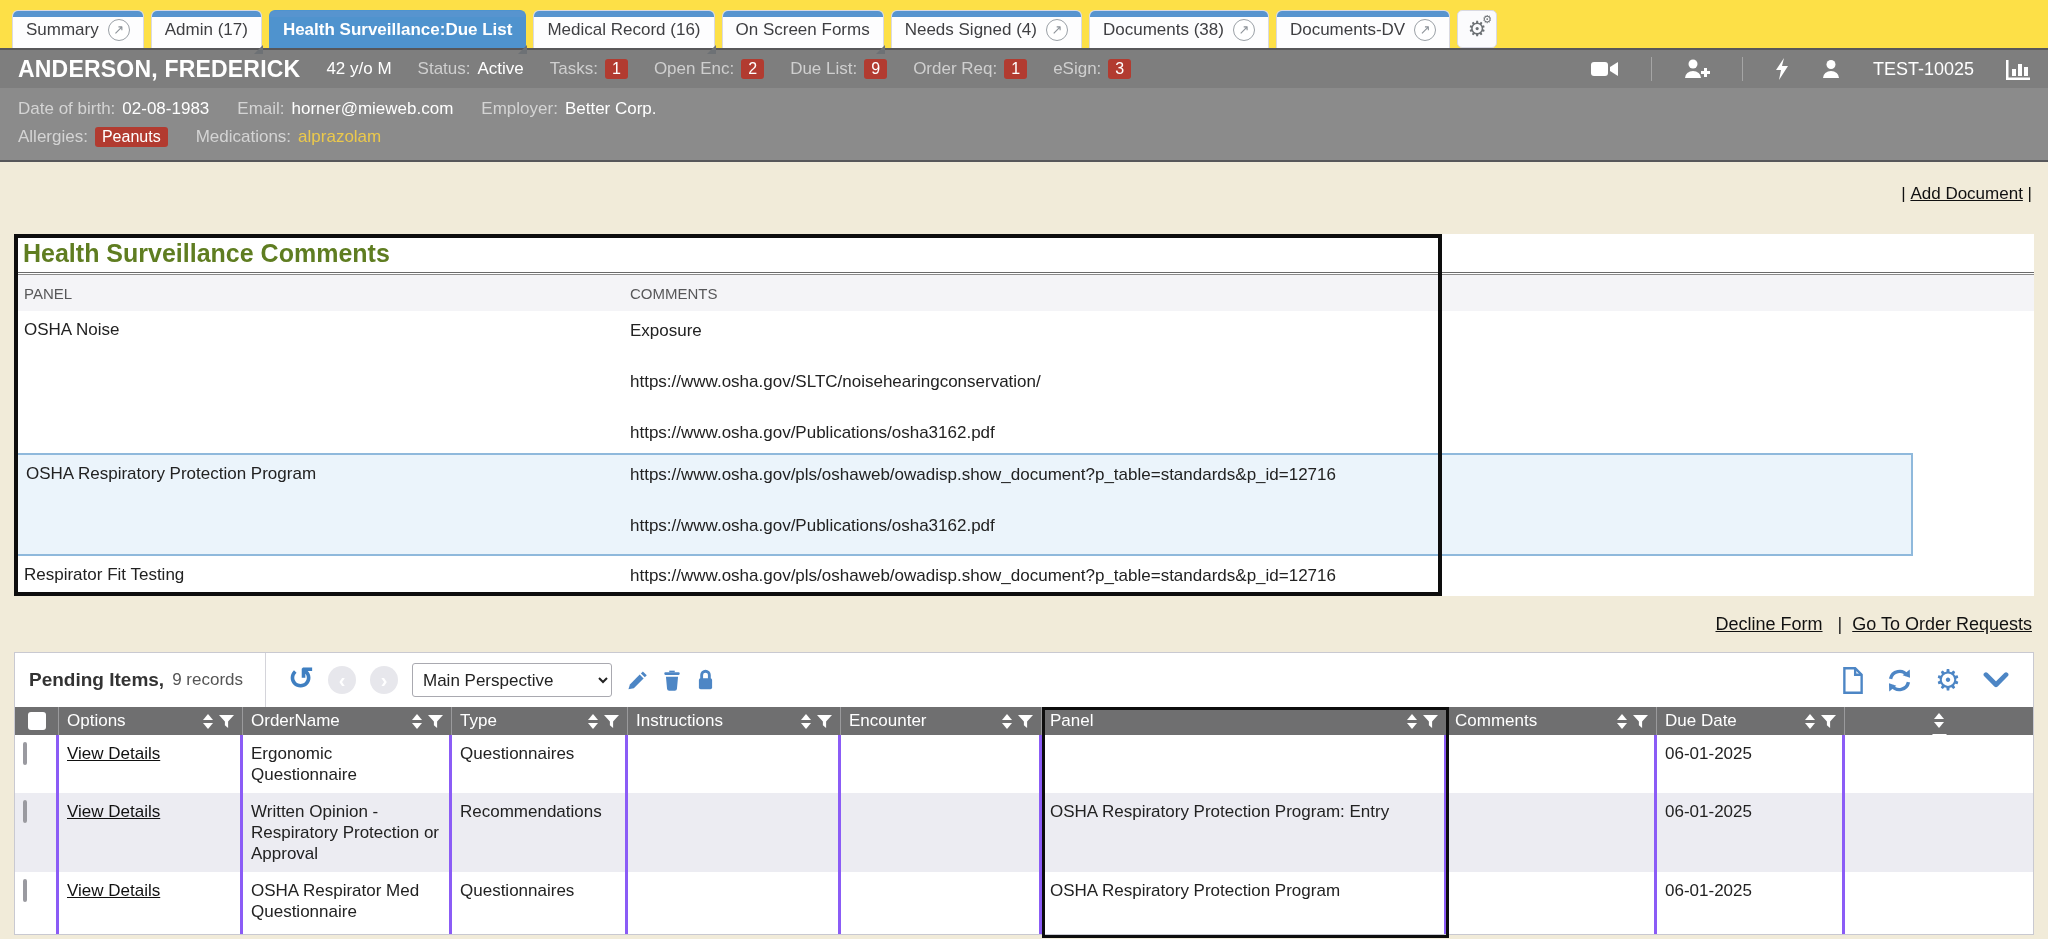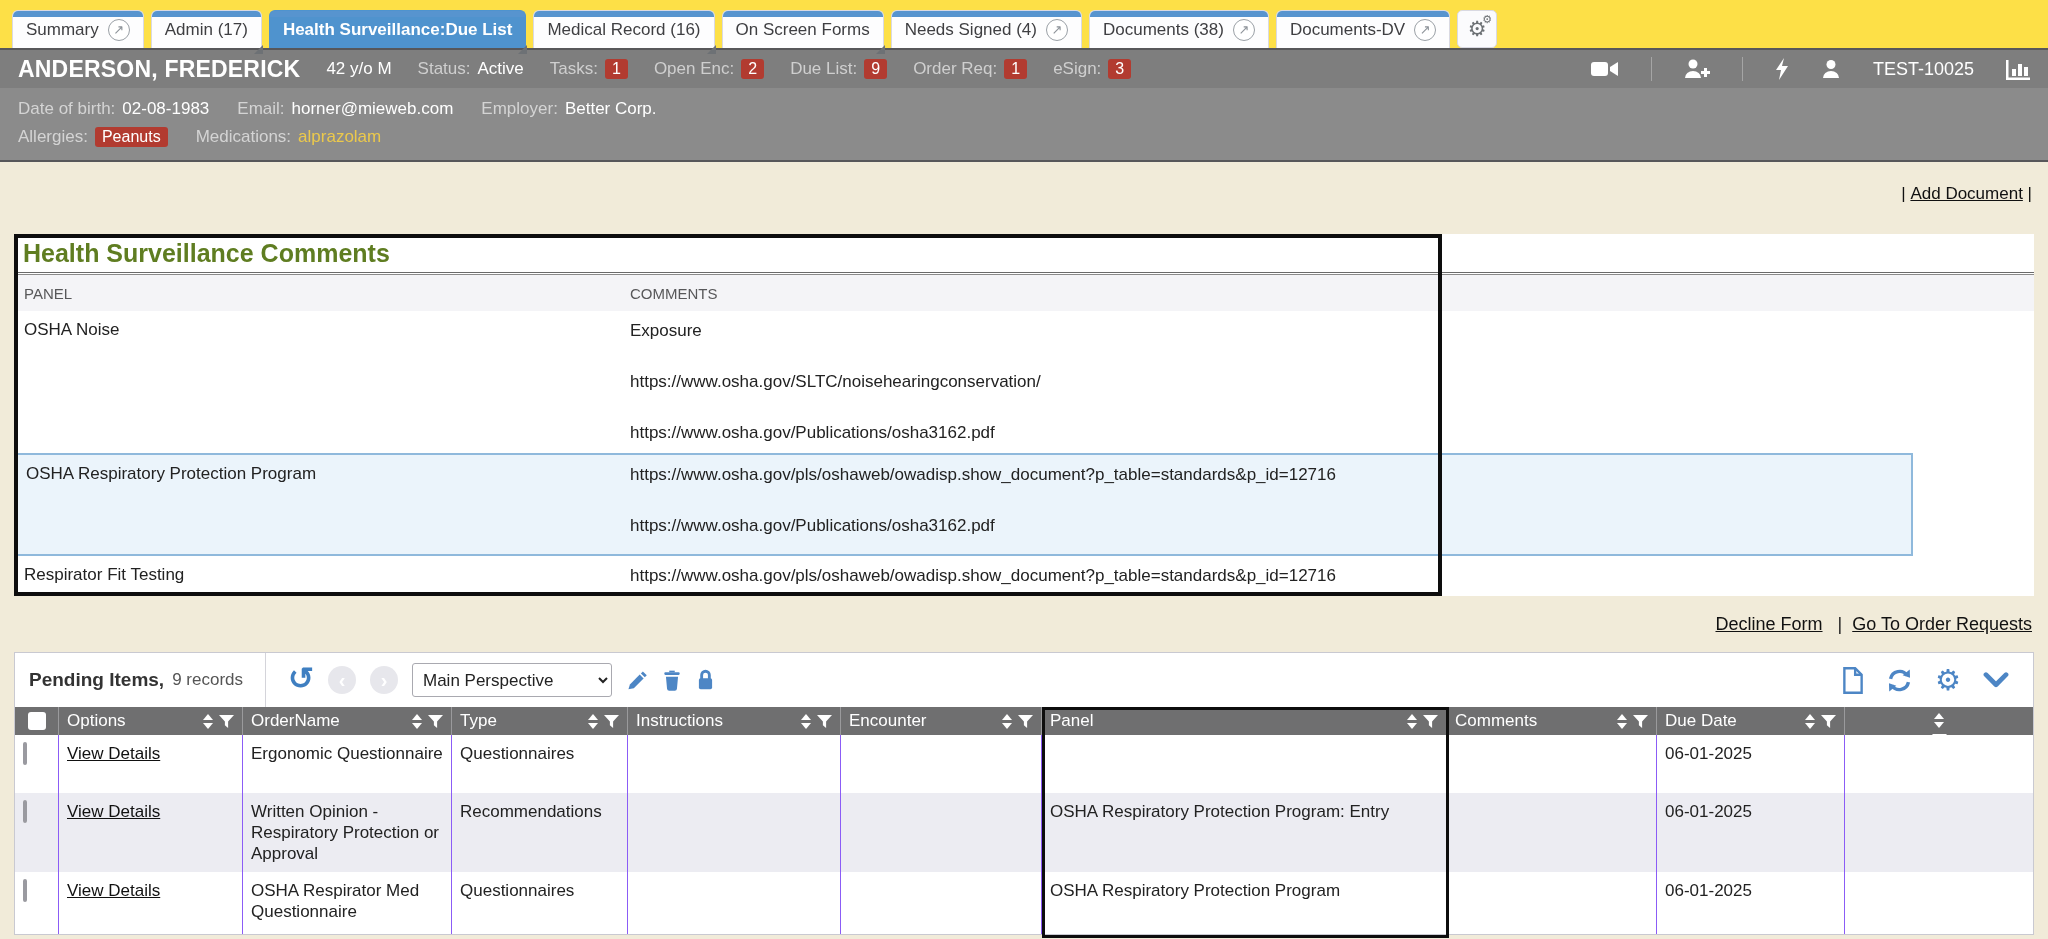--- a/index.html
+++ b/index.html
@@ -84,21 +84,21 @@
   .ph-cell:last-child { border-right:none;flex-direction:column; }
   .ph-label { flex:1; white-space:nowrap; overflow:hidden; }
   .sorticons { display:flex; flex-direction:column; gap:3px; cursor:pointer; }
   .su { width:0; height:0; border-left:5px solid transparent; border-right:5px solid transparent; border-bottom:6px solid #fff; }
   .sd { width:0; height:0; border-left:5px solid transparent; border-right:5px solid transparent; border-top:6px solid #fff; }
   .funnel { cursor:pointer; flex:0 0 auto; }
   .hcheck { width:18px; height:18px; background:#fff; border-radius:3px; margin:auto; cursor:pointer; }
 
   .prow { display:flex; background:#fff; }
   .prow.alt { background:#ececf2; }
-  .pcell { padding:8px; border-right:1px solid #8b5cf6; line-height:21px; }
+  .pcell { padding:8px; border-right:3px solid #8b5cf6; line-height:21px; }
   .pcell:last-child { border-right:none; }
   .rcheck { width:19px; height:19px; background:#fff; border:2px solid #9a9aa0; border-radius:4px; margin:8px auto 0; cursor:pointer; }
   .c0 { width:44px; } .c1 { width:184px; } .c2 { width:209px; } .c3 { width:176px; } .c4 { width:213px; }
   .c5 { width:201px; } .c6 { width:405px; } .c7 { width:210px; } .c8 { width:188px; } .c9 { flex:1; }
   .pr0 { min-height:58px; } .pr1 { min-height:78px; } .pr2 { min-height:62px; }
   .panel-overlay { position:absolute; left:1027px; top:54px; width:407px; height:231px; border:3px solid #0d0d0d; pointer-events:none; }
 </style>
 </head>
 <body>
 

